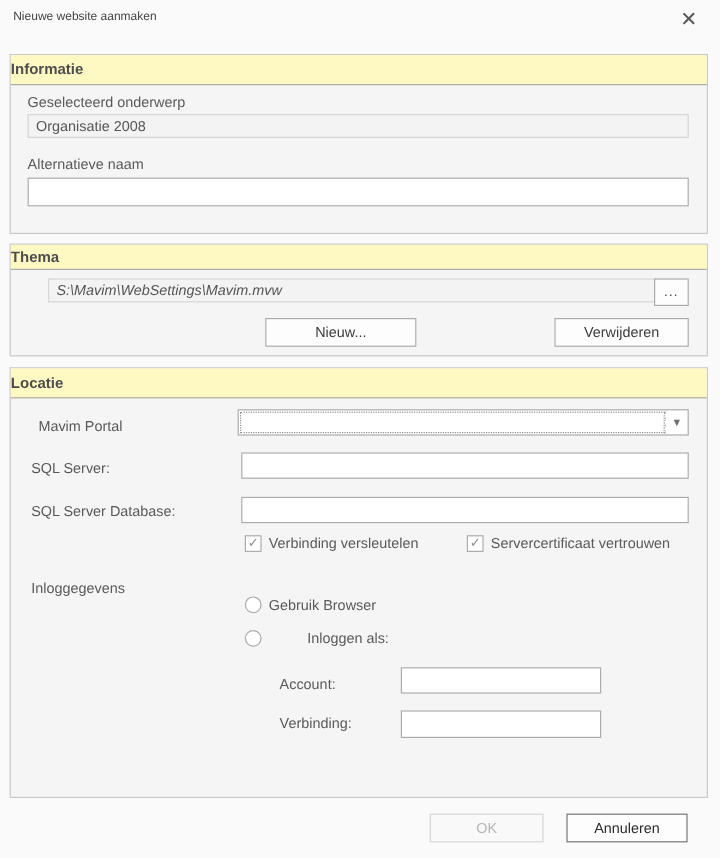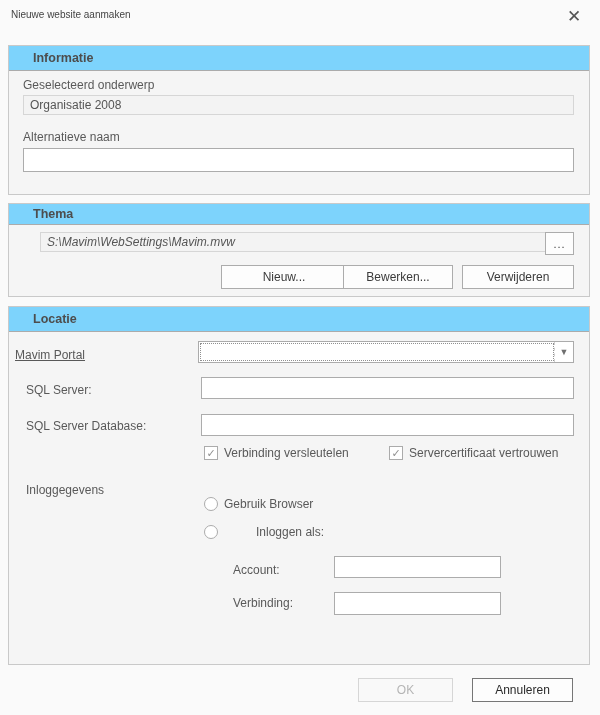--- a/index.html
+++ b/index.html
@@ -18,24 +18,24 @@
   .dlg-close{
     position:absolute;right:14px;top:5px;width:24px;height:24px;
     font-size:17px;color:#555;text-align:center;line-height:24px;cursor:pointer;
   }
   
   .group{
     position:absolute;left:8px;width:582px;
     background:#f5f5f5;border:1px solid #c9c9c9;box-sizing:border-box;
   }
   .group-header{
-    height:24px;line-height:24px;background:#7dd3fc;
+    height:24px;line-height:24px;background:#fef9c3;
     border-bottom:1px solid #ababab;
     font-size:12.5px;font-weight:bold;color:#4d4d4d;
-    padding-left:24px;
+    padding-left:0;
   }
   .g-informatie{top:45px;height:150px;}
   .g-thema{top:203px;height:94px;}
   .g-thema .group-header{height:20px;line-height:20px;}
   .g-locatie{top:306px;height:359px;}
   
   .lbl{position:absolute;font-size:12px;color:#595959;white-space:nowrap;}
   .readonly-field{
     position:absolute;background:#f3f3f3;border:1px solid #d6d6d6;
     box-sizing:border-box;font-size:12px;color:#555;
@@ -59,21 +59,21 @@
   .inf-field1{left:14px;top:49px;width:551px;height:20px;}
   .inf-lbl2{left:14px;top:84px;}
   .inf-input{left:14px;top:102px;width:551px;height:24px;}
   
   .thema-path{left:31px;top:28px;width:508px;height:20px;font-style:italic;}
   .thema-browse{left:536px;top:28px;width:29px;height:23px;font-size:11px;letter-spacing:1px;}
   .thema-new{left:212px;top:61px;width:126px;height:24px;}
   .thema-edit{left:334px;top:61px;width:110px;height:24px;}
   .thema-del{left:453px;top:61px;width:112px;height:24px;}
   
-  .loc-portal-lbl{left:6px;top:41px;text-decoration:underline;}
+  .loc-portal-lbl{left:23px;top:41px;}
   .combobox{
     position:absolute;left:189px;top:34px;width:376px;height:22px;
     background:#fff;border:1px solid #ababab;box-sizing:border-box;cursor:pointer;
   }
   .combo-marquee{
     position:absolute;left:2px;top:2px;right:20px;bottom:2px;
     outline:1px dotted #8f8f8f;
   }
   .combo-arrow{
     position:absolute;right:0;top:0;width:18px;height:100%;
@@ -131,21 +131,20 @@
   <input class="txt inf-input" type="text" value="" style="">
 </div>
 
 <div class="group g-thema">
   <div class="group-header">Thema</div>
   <div class="readonly-field thema-path">
     <span>S:\Mavim\WebSettings\Mavim.mvw</span>
   </div>
   <div class="btn thema-browse">...</div>
   <div class="btn thema-new">Nieuw...</div>
-  <div class="btn thema-edit">Bewerken...</div>
   <div class="btn thema-del">Verwijderen</div>
 </div>
 
 <div class="group g-locatie">
   <div class="group-header">Locatie</div>
 
   <div class="lbl loc-portal-lbl">Mavim Portal</div>
   <div class="combobox">
     <span class="combo-value"></span>
     <span class="combo-marquee"></span>

